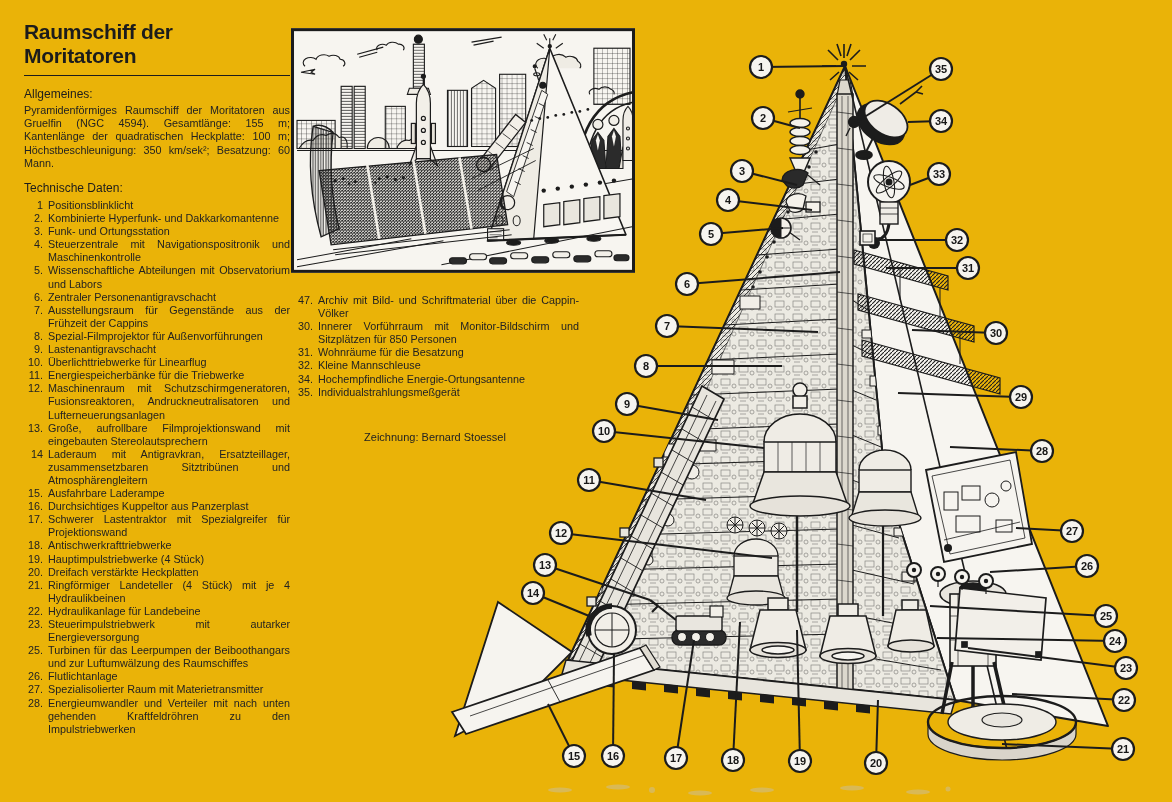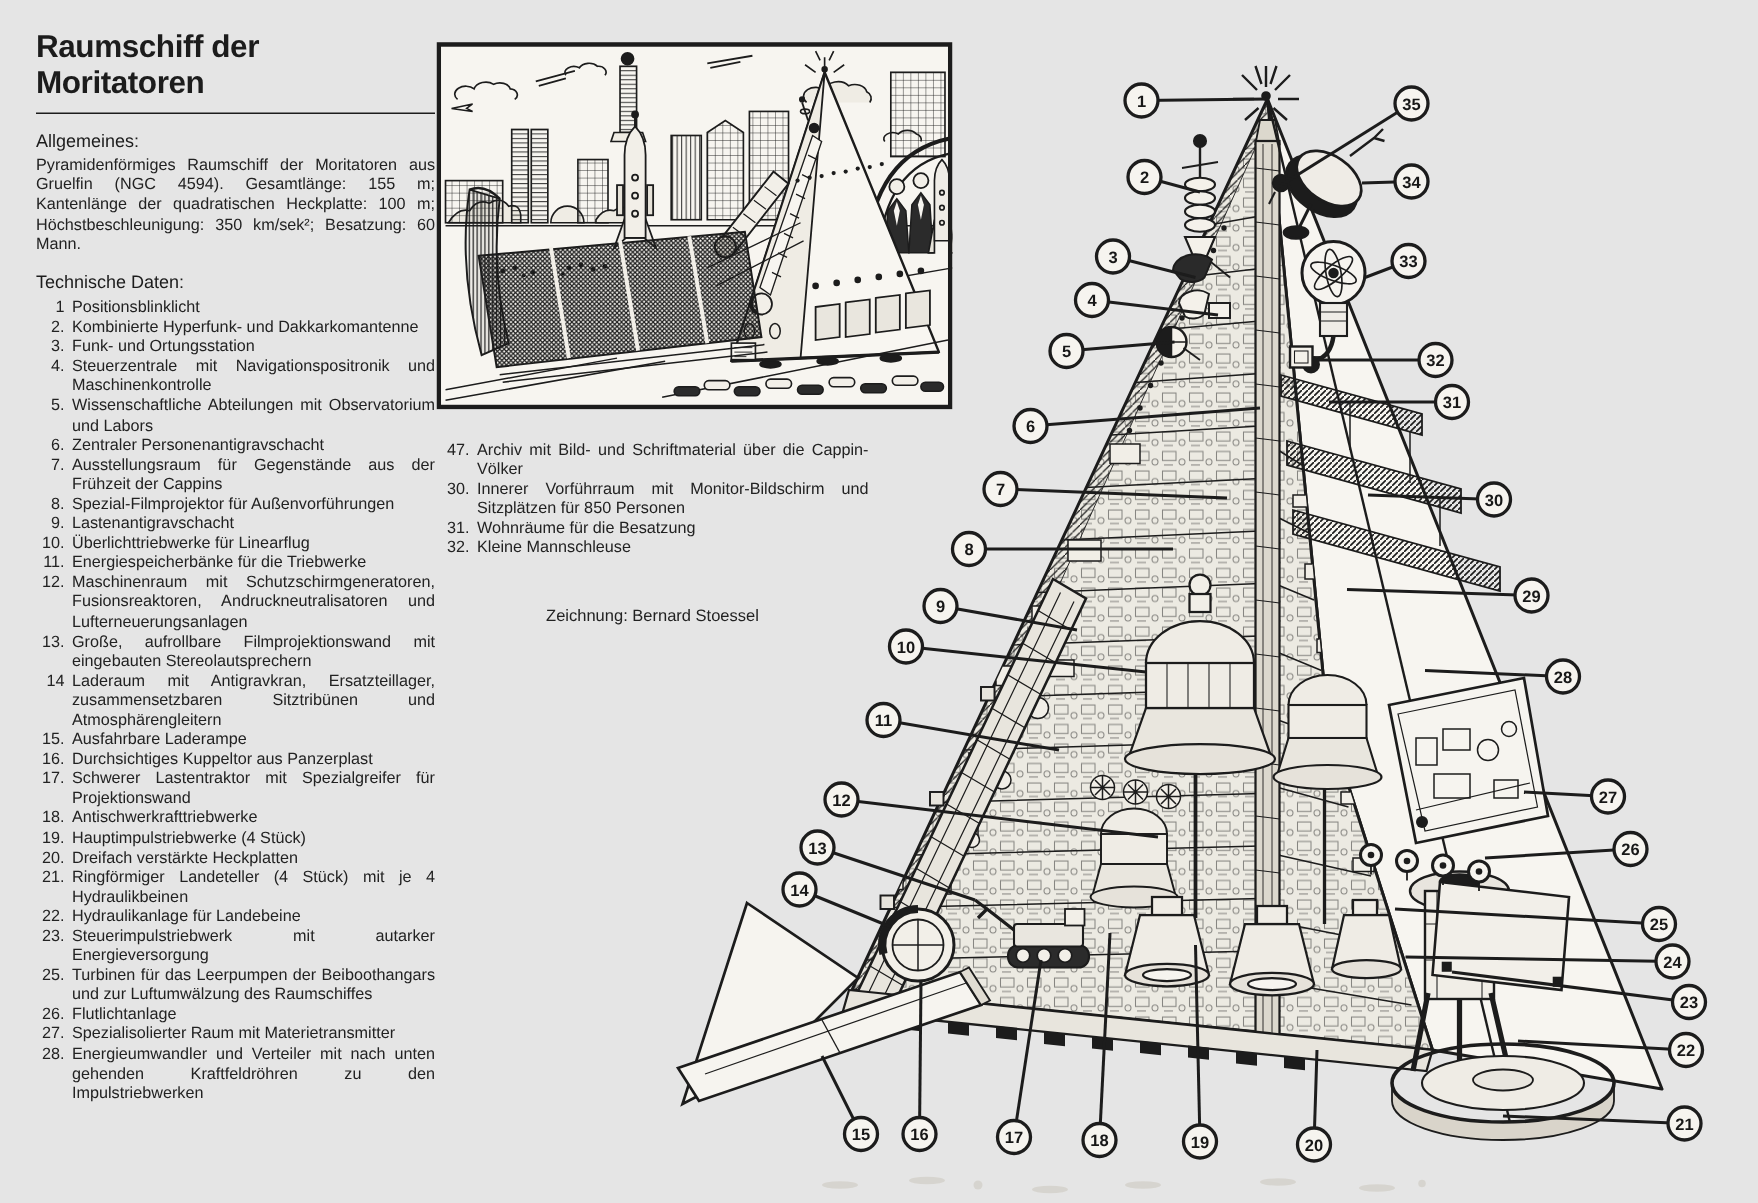--- a/index.html
+++ b/index.html
@@ -1,16 +1,16 @@
 <!DOCTYPE html>
 <html><head>
 <meta charset="utf-8">
 <style>
   html,body{margin:0;padding:0;background:#888;}
-  .page{position:relative;width:1172px;height:802px;background:#e5e5e5;overflow:hidden;
+  .page{position:relative;width:1172px;height:802px;background:#eab308;overflow:hidden;
         font-family:"Liberation Sans","DejaVu Sans",sans-serif;color:#1c1c1c;}
   .col-left{position:absolute;left:24px;top:20px;width:266px;}
   .title{font-size:21px;font-weight:700;letter-spacing:-0.3px;margin:0 0 0 0;
          padding-bottom:7px;border-bottom:1.5px solid #1c1c1c;}
   .h2{font-size:12px;font-weight:400;margin:11px 0 3px 0;}
   .body-text{font-size:10.8px;line-height:13.2px;text-align:justify;margin:0;color:#222;}
   ol.legend{list-style:none;margin:4px 0 0 0;padding:0;}
   ol.legend li{display:flex;font-size:10.8px;line-height:13.1px;color:#222;}
   ol.legend .num{flex:none;width:19px;text-align:right;padding-right:5px;}
   ol.legend .txt{flex:1;text-align:justify;}
@@ -158,20 +158,28 @@
           <span class="num">30.</span>
           <span class="txt">Innerer Vorführraum mit Monitor-Bildschirm und Sitzplätzen für 850 Personen</span>
         </li>
         <li>
           <span class="num">31.</span>
           <span class="txt">Wohnräume für die Besatzung</span>
         </li>
         <li>
           <span class="num">32.</span>
           <span class="txt">Kleine Mannschleuse</span>
+        </li>
+        <li>
+          <span class="num">34.</span>
+          <span class="txt">Hochempfindliche Energie-Ortungsantenne</span>
+        </li>
+        <li>
+          <span class="num">35.</span>
+          <span class="txt">Individualstrahlungsmeßgerät</span>
         </li>
       </ol>
     <div class="credit">Zeichnung: Bernard Stoessel</div>
   </div>
 
   <svg class="inset" viewBox="0 0 343 244">
     <defs>
       <pattern id="insgrid" width="5" height="5" patternUnits="userSpaceOnUse">
         <path d="M0,0H5M0,0V5" stroke="#1c1c1c" stroke-width="0.6"></path>
       </pattern>

